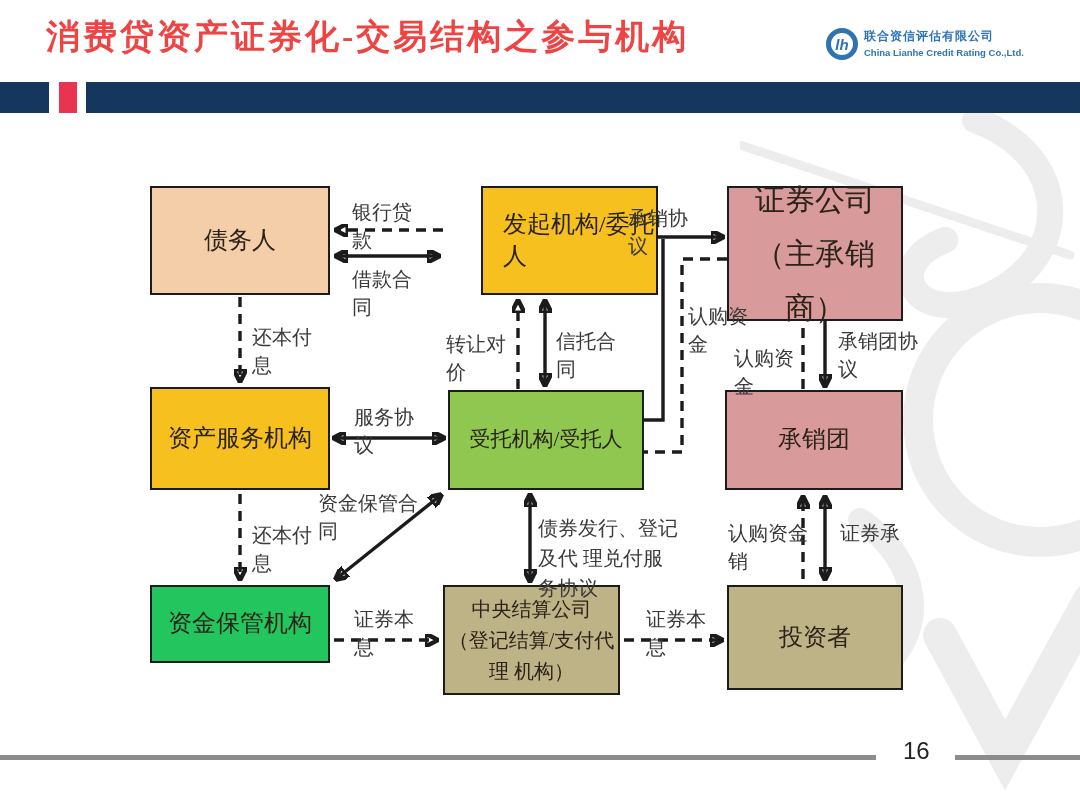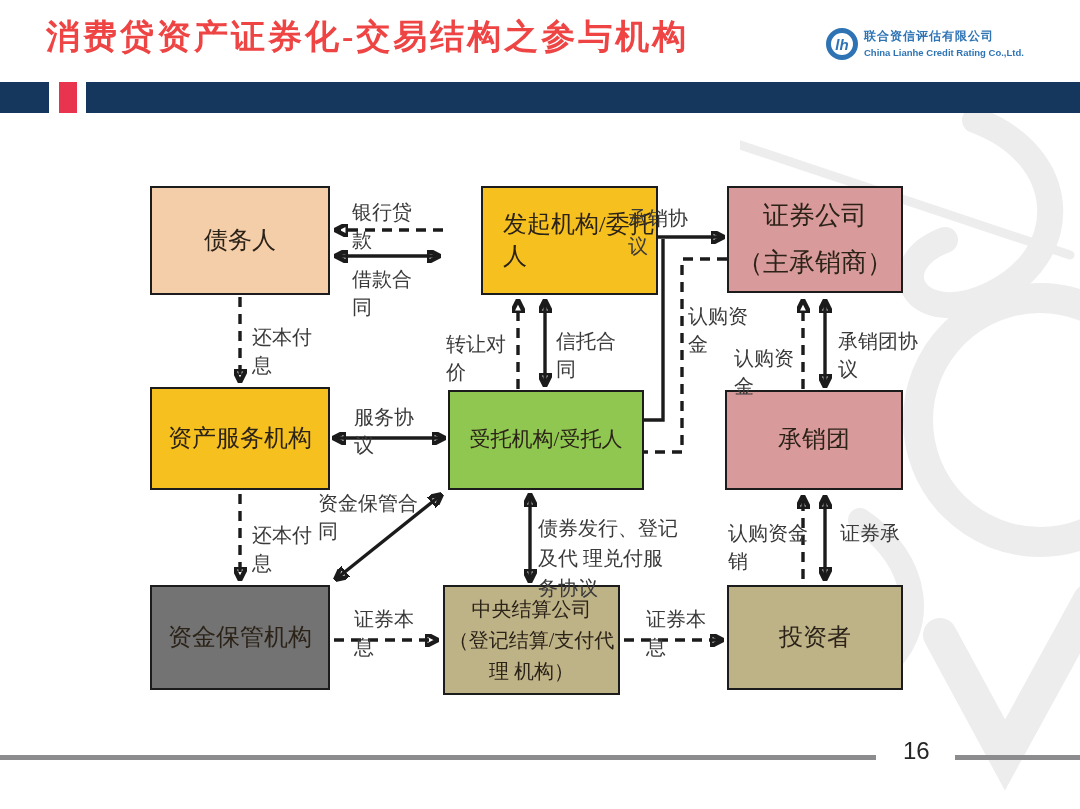--- a/index.html
+++ b/index.html
@@ -32,26 +32,26 @@
   .arrows{position:absolute;left:0;top:0;z-index:1;}
   .arrows path,.arrows line{fill:none;stroke:#1b1b1b;stroke-width:3.4px;}
   .arrows .dash{stroke-dasharray:10 7;}
 
   .box{position:absolute;box-sizing:border-box;border:2px solid #1c1c1c;
        display:flex;align-items:center;justify-content:center;text-align:center;
        color:#2b2218;font-size:24px;line-height:1.4;white-space:pre-line;z-index:2;}
   #box-debtor{left:150px;top:186px;width:180px;height:109px;background:#F4CDA9;}
   #box-originator{left:443px;top:186px;width:177px;height:109px;background:#F6C01F;
                   justify-content:flex-start;text-align:left;padding-left:20px;line-height:1.3;margin-left:38px;}
-  #box-securities-company{left:727px;top:186px;width:176px;height:107px;background:#D99A9B;
-                  font-size:26px;line-height:1.8;}
+  #box-securities-company{left:727px;top:186px;width:176px;height:135px;background:#D99A9B;
+                  font-size:30px;line-height:1.8;}
   #box-asset-servicer{left:150px;top:387px;width:180px;height:103px;background:#F6C01F;}
   #box-trustee{left:448px;top:390px;width:196px;height:100px;background:#8FC750;font-size:21px;}
   #box-underwriting-syndicate{left:725px;top:390px;width:178px;height:100px;background:#D99A9B;}
-  #box-fund-custodian{left:150px;top:585px;width:180px;height:105px;background:#737373;}
+  #box-fund-custodian{left:150px;top:585px;width:180px;height:78px;background:#22c55e;}
   #box-central-clearing{left:443px;top:585px;width:177px;height:110px;background:#BEB287;
                   font-size:20px;line-height:1.55;}
   #box-investor{left:727px;top:585px;width:176px;height:105px;background:#BEB287;}
 
   .elabel{position:absolute;font-size:20px;color:#3a3a3a;line-height:1.4;
           white-space:pre-line;z-index:3;}
   #el-bank-loan{left:352px;top:198px;}
   #el-loan-contract{left:352px;top:265px;}
   #el-underwriting-agreement{left:628px;top:204px;}
   #el-repay-interest-1{left:252px;top:323px;}

